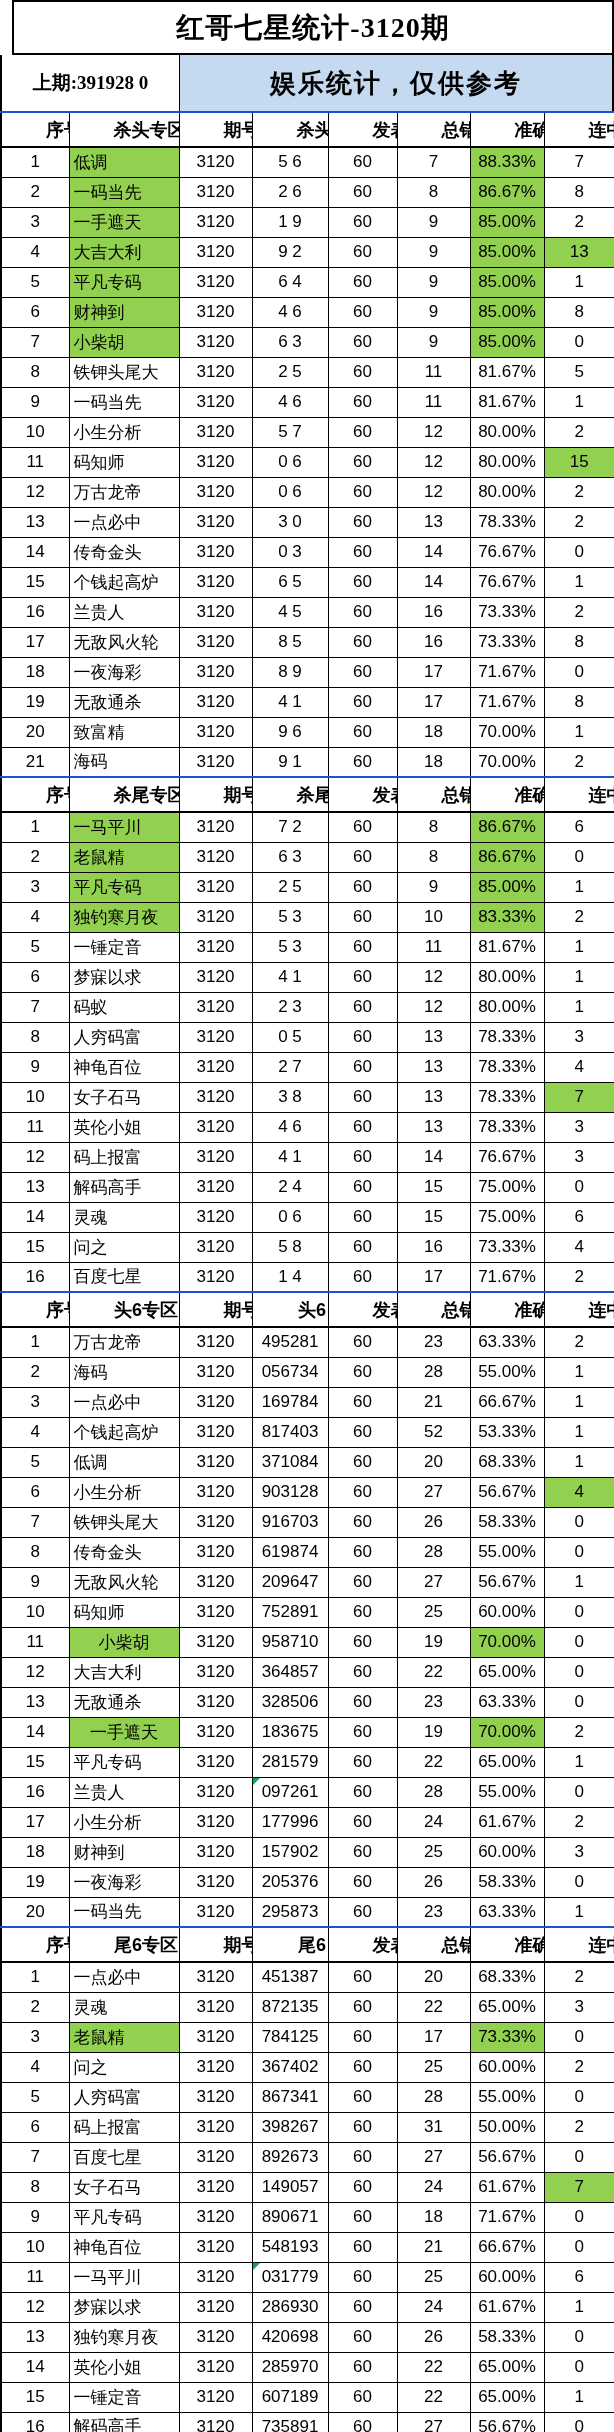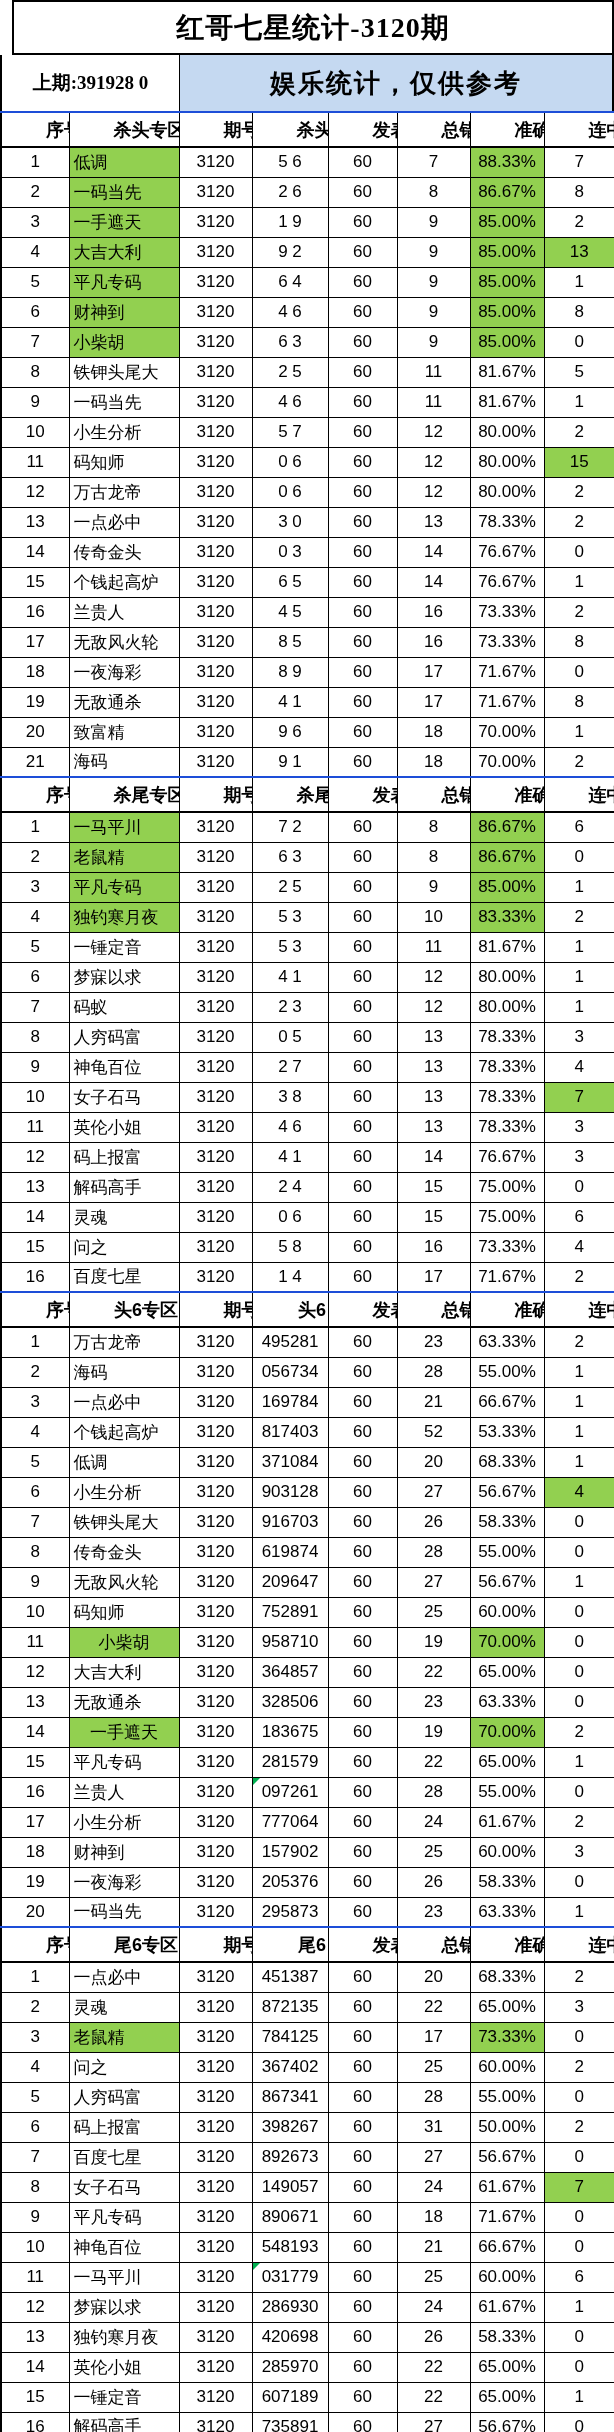--- a/index.html
+++ b/index.html
@@ -602,21 +602,21 @@
           <td class="mk">097261</td>
           <td>60</td>
           <td>28</td>
           <td>55.00%</td>
           <td>0</td>
         </tr>
         <tr class="data-row">
           <td>17</td>
           <td class="name-cell">小生分析</td>
           <td>3120</td>
-          <td>777064</td>
+          <td>177996</td>
           <td>60</td>
           <td>24</td>
           <td>61.67%</td>
           <td>2</td>
         </tr>
         <tr class="data-row">
           <td>18</td>
           <td class="name-cell">财神到</td>
           <td>3120</td>
           <td>157902</td>

